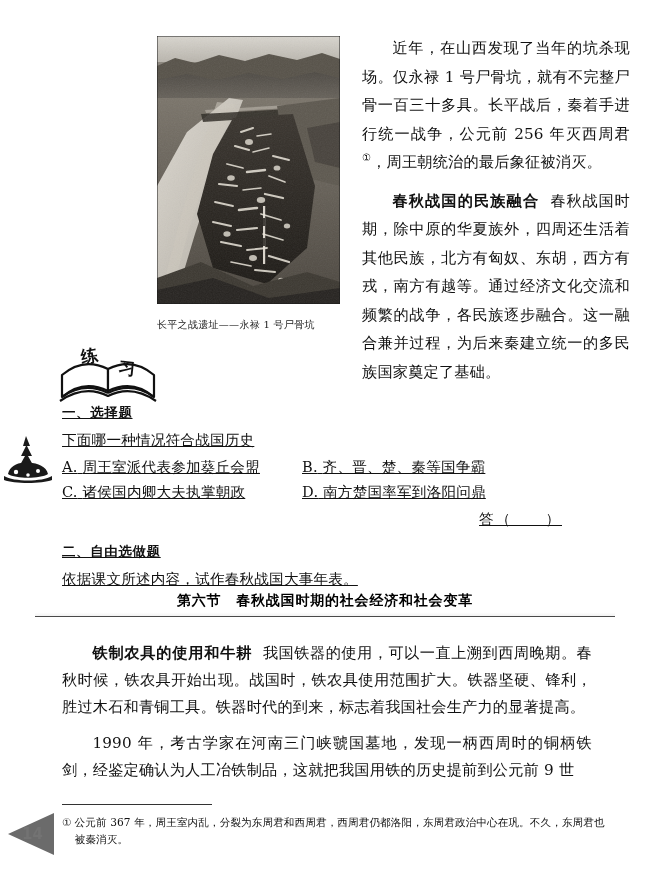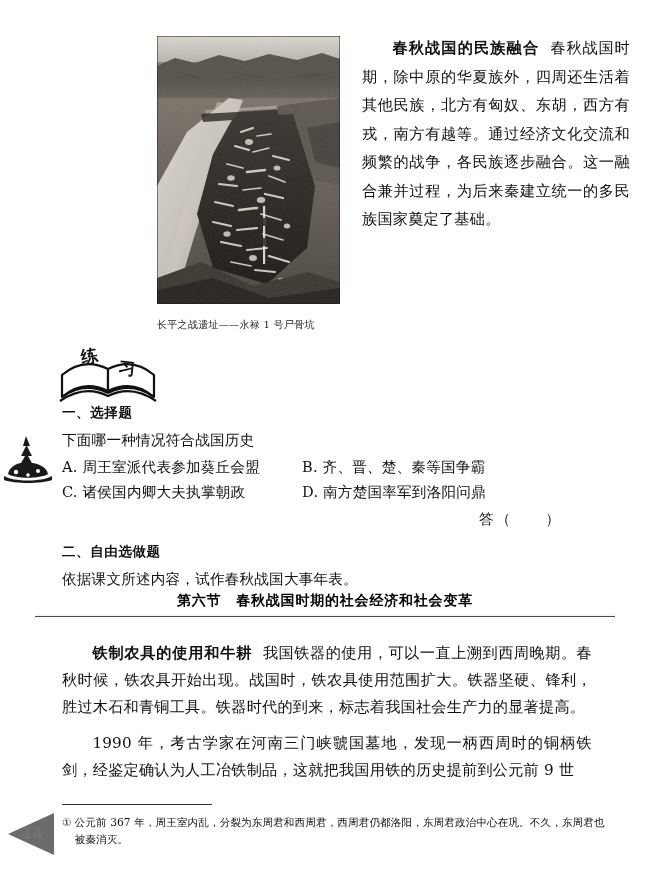--- a/index.html
+++ b/index.html
@@ -93,20 +93,21 @@
     height: 52px;
   }
   .deco-tree svg { display: block; }
 
   
   .exercises {
     position: absolute;
     left: 62px;
     top: 404px;
     width: 530px;
+    text-decoration: underline;
   }
   .ex-head {
     font-family: "DejaVu Sans", "Liberation Sans", sans-serif;
     font-size: 13.5px;
     font-weight: bold;
     letter-spacing: 0.6px;
     margin: 0 0 5px 0;
   }
   .ex-prompt {
     font-size: 14.6px;
@@ -315,20 +316,21 @@
         <path d="M0,254 L56,242 L112,262 L183,252 L183,268 L0,268 Z" fill="#262320"></path>
 
         <rect x="0" y="0" width="183" height="268" filter="url(#grain)" fill="#ffffff" opacity="0.35"></rect>
         <rect x="0" y="0" width="183" height="268" fill="none" stroke="#1a1a1a" stroke-width="1"></rect>
       </svg>
     </div>
     <div class="photo-caption">长平之战遗址——永禄 1 号尸骨坑</div>
   </div>
 
   <div class="right-col">
+    <p class="body-p indent"><span>近年，在山西发现了当年的坑杀现场。仅永禄 1 号尸骨坑，就有不完整尸骨一百三十多具。长平战后，秦着手进行统一战争，公元前 256 年灭西周君</span><sup class="fn-ref">①</sup><span>，周王朝统治的最后象征被消灭。</span></p>
 
     <p class="body-p indent"><span class="lead">春秋战国的民族融合</span>&nbsp;&nbsp;<span>春秋战国时期，除中原的华夏族外，四周还生活着其他民族，北方有匈奴、东胡，西方有戎，南方有越等。通过经济文化交流和频繁的战争，各民族逐步融合。这一融合兼并过程，为后来秦建立统一的多民族国家奠定了基础。</span></p>
   </div>
 
   <div class="ex-icon">
     <svg viewBox="0 0 120 65" aria-hidden="true">
       <g fill="none" stroke="#111" stroke-width="2.2" stroke-linejoin="round">
         <path d="M10,52 C24,40 40,38 56,46 L56,24 C40,16 24,18 10,30 Z" fill="#fff"></path>
         <path d="M102,52 C88,40 72,38 56,46 L56,24 C72,16 88,18 102,30 Z" fill="#fff"></path>
         <path d="M10,52 C24,42 40,40 56,48"></path>

